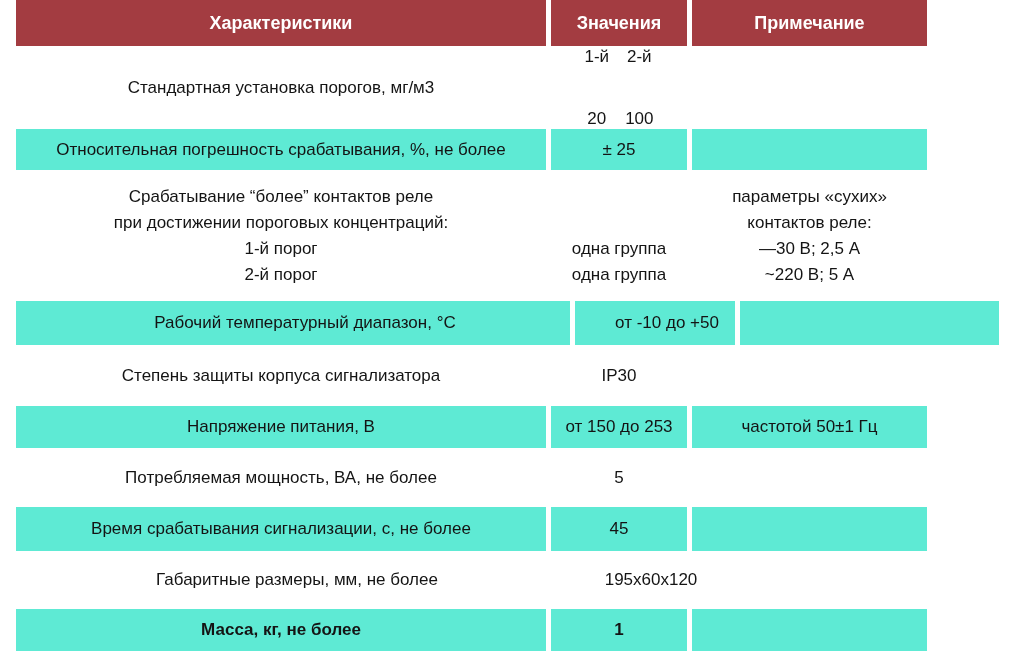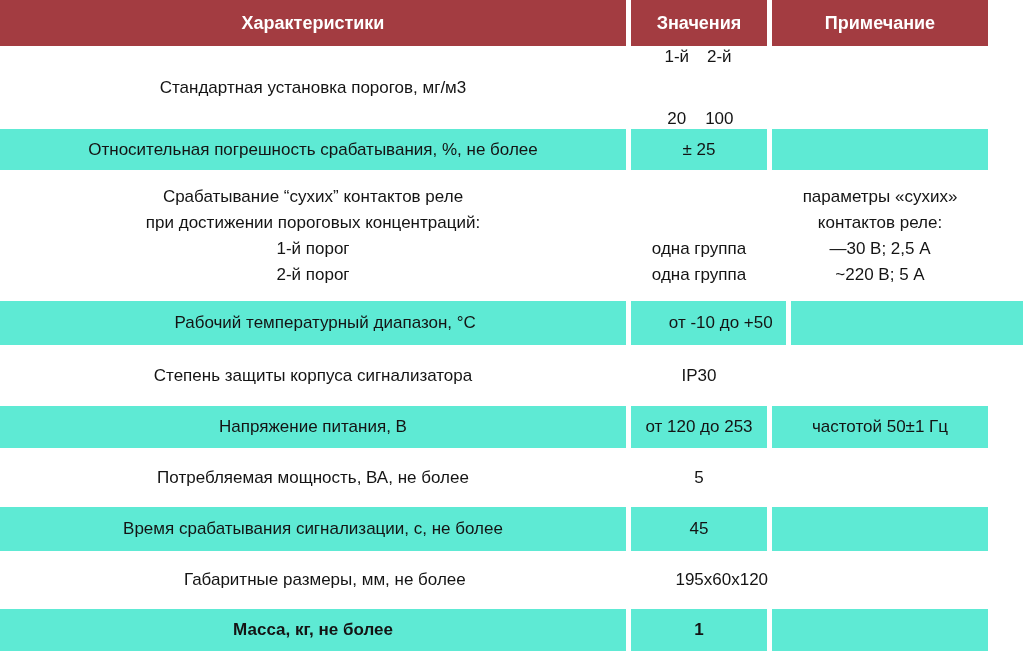--- a/index.html
+++ b/index.html
@@ -26,23 +26,23 @@
   .cell {
     display: flex;
     flex-direction: column;
     align-items: center;
     justify-content: center;
     text-align: center;
     font-size: 17px;
     line-height: 26px;
     background: #ffffff;
   }
-  .c1 { width: 626px; }
+  .c1 { width: 530px; margin-left: 16px; }
   .c2 { width: 136px; }
-  .c3 { width: 216px; }
+  .c3 { width: 235px; }
   .row.gray .cell { background: #5eead4; }
   .row.header .cell {
     background: #A33C41;
     color: #ffffff;
     font-weight: bold;
     font-size: 18px;
     height: 46px;
   }
   
   .rh1  .cell { height: 79px; }
@@ -105,21 +105,21 @@
   </div>
 
   <div class="row gray rh2">
     <div class="cell c1">Относительная погрешность срабатывания, %, не более</div>
     <div class="cell c2">± 25</div>
     <div class="cell c3"></div>
   </div>
 
   <div class="row rh3">
     <div class="cell c1">
-      <div class="cell-line">Срабатывание “сухих” контактов реле</div>
+      <div class="cell-line">Срабатывание “более” контактов реле</div>
       <div class="cell-line">при достижении пороговых концентраций:</div>
       <div class="cell-line">1-й порог</div>
       <div class="cell-line">2-й порог</div>
     </div>
     <div class="cell c2">
       <div class="cell-line"></div>
       <div class="cell-line"></div>
       <div class="cell-line">одна группа</div>
       <div class="cell-line">одна группа</div>
     </div>
@@ -138,21 +138,21 @@
   </div>
 
   <div class="row rh5">
     <div class="cell c1">Степень защиты корпуса сигнализатора</div>
     <div class="cell c2">IP30</div>
     <div class="cell c3"></div>
   </div>
 
   <div class="row gray rh6">
     <div class="cell c1">Напряжение питания, В</div>
-    <div class="cell c2">от 120 до 253</div>
+    <div class="cell c2">от 150 до 253</div>
     <div class="cell c3">частотой 50±1 Гц</div>
   </div>
 
   <div class="row rh7">
     <div class="cell c1">Потребляемая мощность, ВА, не более</div>
     <div class="cell c2">5</div>
     <div class="cell c3"></div>
   </div>
 
   <div class="row gray rh8">

